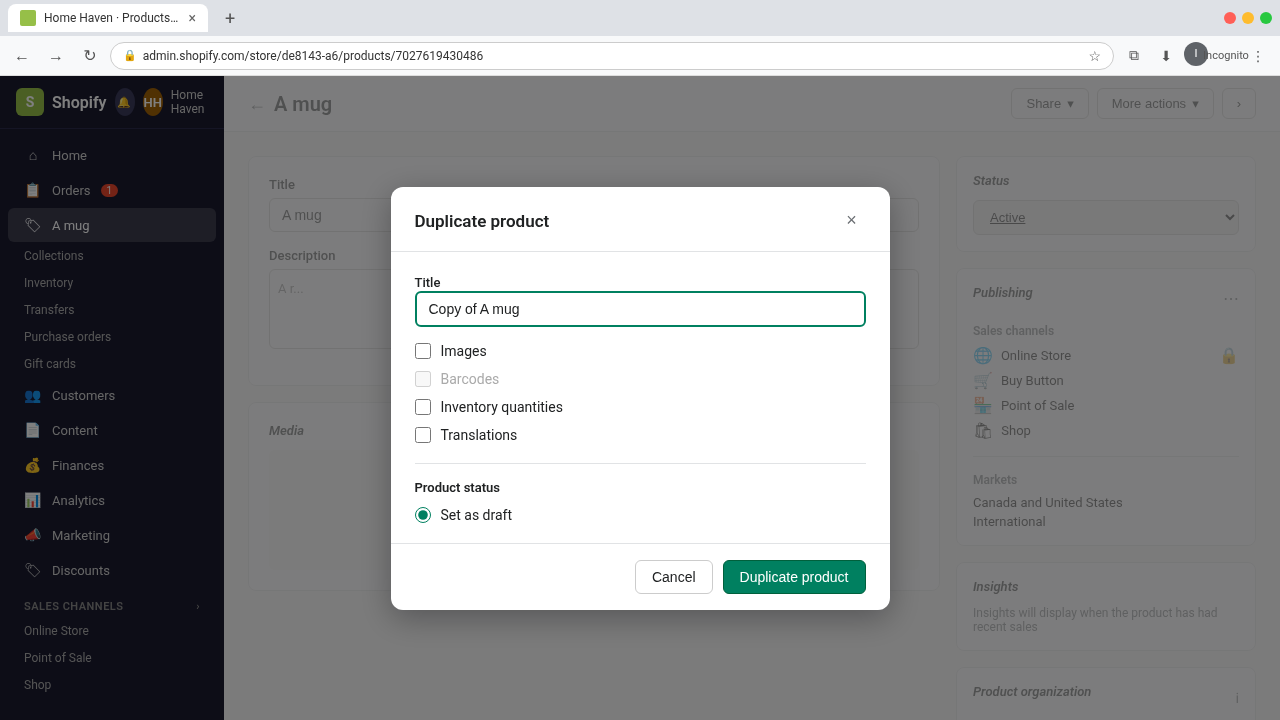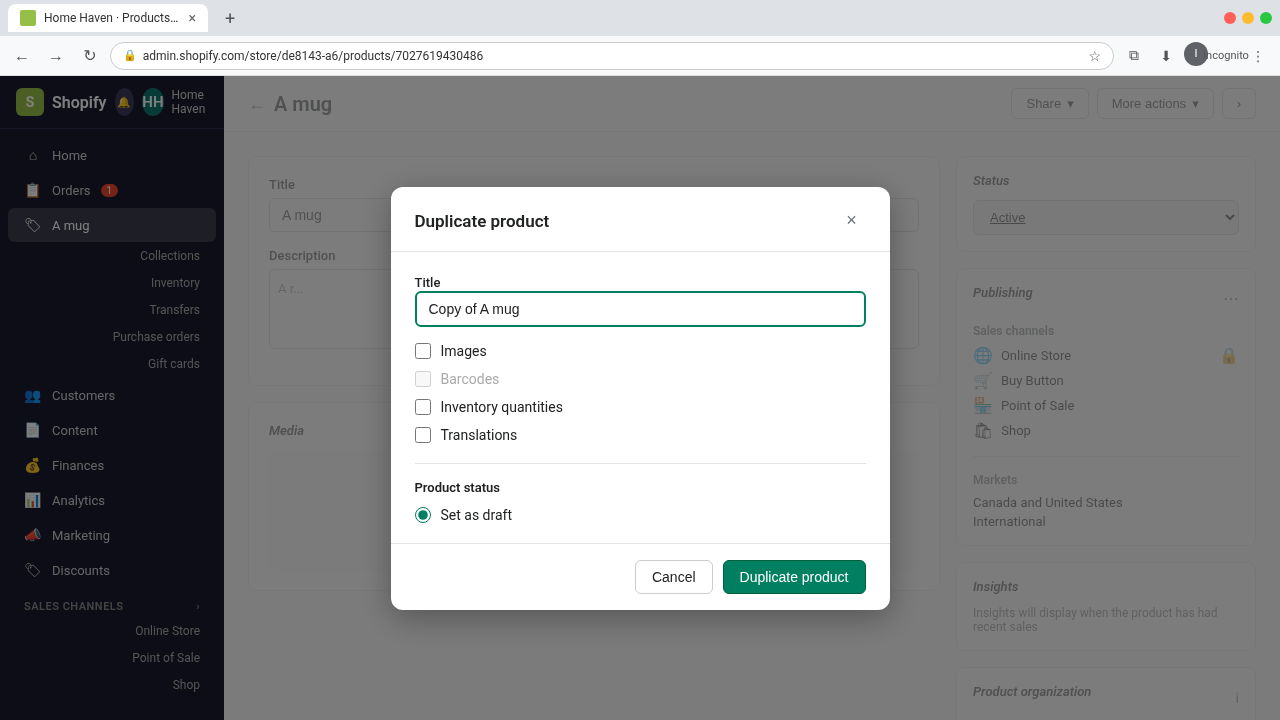--- a/index.html
+++ b/index.html
@@ -26,21 +26,21 @@
 
     
     .sidebar { width: 224px; background: #1a1a2e; height: 100%; overflow-y: auto; flex-shrink: 0; }
     .sidebar-header { padding: 12px 16px; display: flex; align-items: center; gap: 8px; border-bottom: 1px solid #2a2a4a; }
     .shopify-logo { display: flex; align-items: center; gap: 8px; color: white; font-size: 16px; font-weight: 600; }
     .shopify-icon { width: 28px; height: 28px; background: #96bf48; border-radius: 6px; display: flex; align-items: center; justify-content: center; color: white; font-size: 14px; font-weight: bold; }
     .sidebar-nav { padding: 8px 0; }
     .sidebar-item { display: flex; align-items: center; gap: 10px; padding: 8px 16px; color: #ccc; font-size: 13px; cursor: pointer; border-radius: 6px; margin: 1px 8px; }
     .sidebar-item.active { background: rgba(255,255,255,0.15); color: white; }
     .sidebar-item-icon { width: 18px; height: 18px; display: flex; align-items: center; justify-content: center; flex-shrink: 0; font-size: 14px; }
-    .sidebar-sub-item { display: flex; align-items: center; padding: 6px 16px; color: #aaa; font-size: 12px; cursor: pointer; border-radius: 4px; margin: 1px 8px; justify-content: flex-end; }
+    .sidebar-sub-item { display: flex; align-items: center; padding: 6px 16px; color: #aaa; font-size: 12px; cursor: pointer; border-radius: 4px; margin: 1px 8px; }
     .sidebar-section-label { padding: 12px 24px 4px; color: #888; font-size: 11px; font-weight: 600; text-transform: uppercase; letter-spacing: 0.5px; display: flex; align-items: center; justify-content: space-between; }
     .sidebar-badge { background: #e8472d; color: white; border-radius: 10px; padding: 1px 6px; font-size: 10px; }
 
     
     .main-content { flex: 1; background: #f6f6f7; overflow-y: auto; position: relative; }
     .main-header { background: white; border-bottom: 1px solid #e1e3e5; padding: 12px 24px; display: flex; align-items: center; justify-content: space-between; }
     .breadcrumb { display: flex; align-items: center; gap: 8px; }
     .breadcrumb-back { color: #6d7175; cursor: pointer; font-size: 18px; }
     .page-title { font-size: 20px; font-weight: 600; color: #202223; }
     .header-actions { display: flex; gap: 8px; }
@@ -126,21 +126,21 @@
 <div class="app-wrapper">
 
   <div class="sidebar">
     <div class="sidebar-header">
       <div class="shopify-logo">
         <div class="shopify-icon">S</div>
         <span>Shopify</span>
       </div>
       <div style="margin-left:auto; display:flex; align-items:center; gap:8px;">
         <div style="width:28px;height:28px;background:#3a3a5a;border-radius:50%;display:flex;align-items:center;justify-content:center;color:white;font-size:11px;font-weight:600;cursor:pointer;">🔔</div>
-        <div style="width:28px;height:28px;background:#0f766e;border-radius:50%;display:flex;align-items:center;justify-content:center;color:white;font-size:15px;font-weight:600;cursor:pointer;">HH</div>
+        <div style="width:28px;height:28px;background:#a16207;border-radius:50%;display:flex;align-items:center;justify-content:center;color:white;font-size:13px;font-weight:600;cursor:pointer;">HH</div>
         <span style="color:#ccc;font-size:12px;">Home Haven</span>
       </div>
     </div>
 
     <div class="sidebar-nav">
       <div class="sidebar-item">
         <span class="sidebar-item-icon">⌂</span>
         <span>Home</span>
       </div>
       <div class="sidebar-item">

